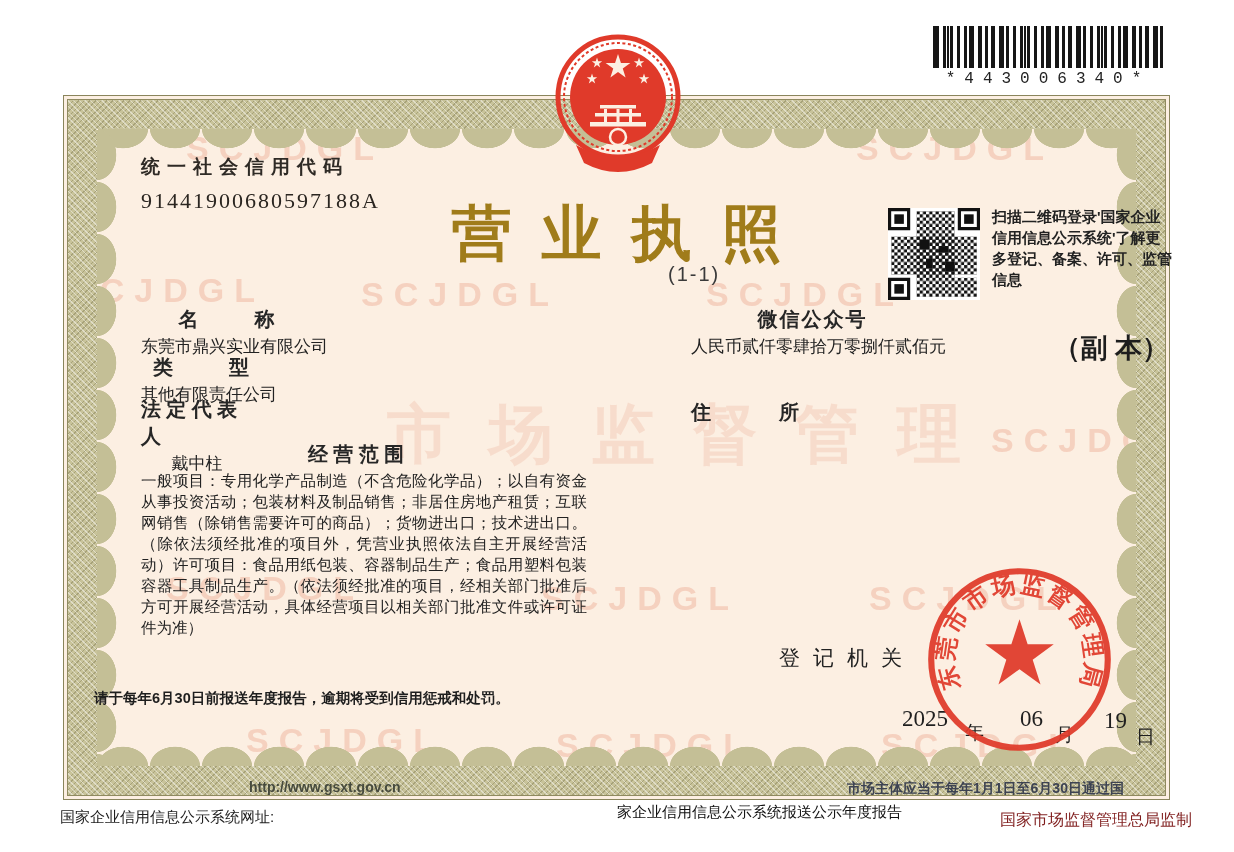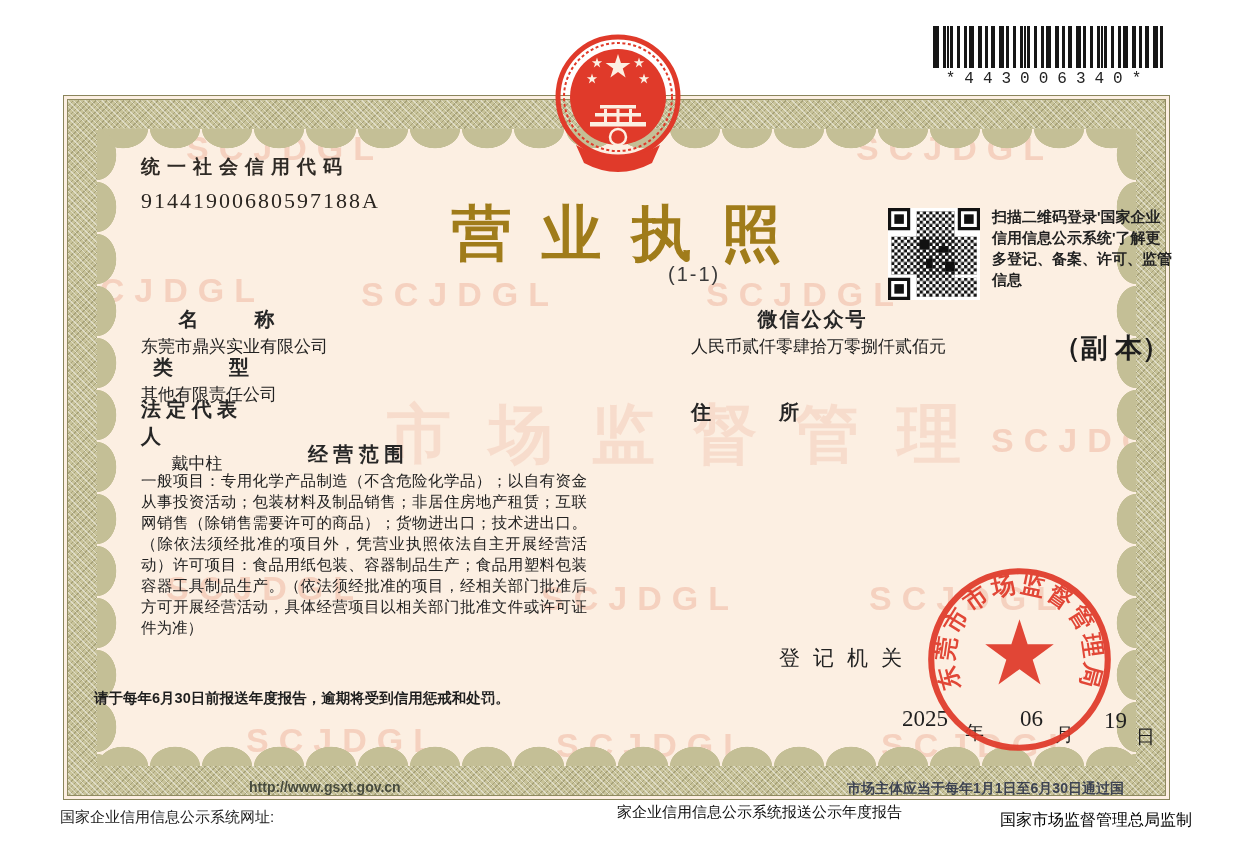--- a/index.html
+++ b/index.html
@@ -71,21 +71,21 @@
   
   .barcode{position:absolute;left:933px;top:26px;width:230px;text-align:center;}
   .bars{height:42px;background:
     repeating-linear-gradient(90deg,#161616 0 3px,transparent 3px 7px),
     repeating-linear-gradient(90deg,#161616 0 2px,transparent 2px 11px),
     #ffffff;border-left:3px solid #161616;border-right:3px solid #161616;}
   .bar-text{font-size:16px;letter-spacing:9px;color:#222;margin-top:2px;
     font-family:"Liberation Mono","DejaVu Sans Mono",monospace;}
   .pb-left{position:absolute;left:60px;top:808px;font-size:15px;color:#1c1c1c;}
   .pb-center{position:absolute;left:617px;top:803px;font-size:15px;color:#111;}
-  .pb-right{position:absolute;left:1000px;top:810px;font-size:16px;color:#000000;}
+  .pb-right{position:absolute;left:1000px;top:810px;font-size:16px;color:#7f1d1d;}
 </style>
 </head>
 <body>
 
 <div class="cert">
   <div class="band"></div>
   <div class="paper"></div>
 
   <div class="wm-layer">
     <span class="wm" style="left:89px;top:0px">SCJDGL</span>

